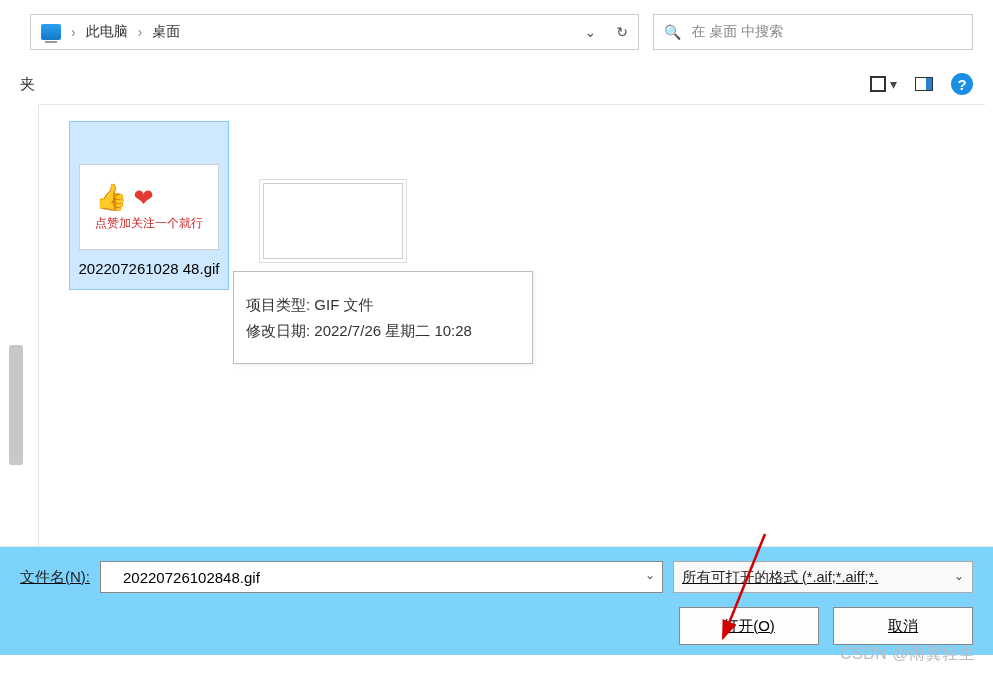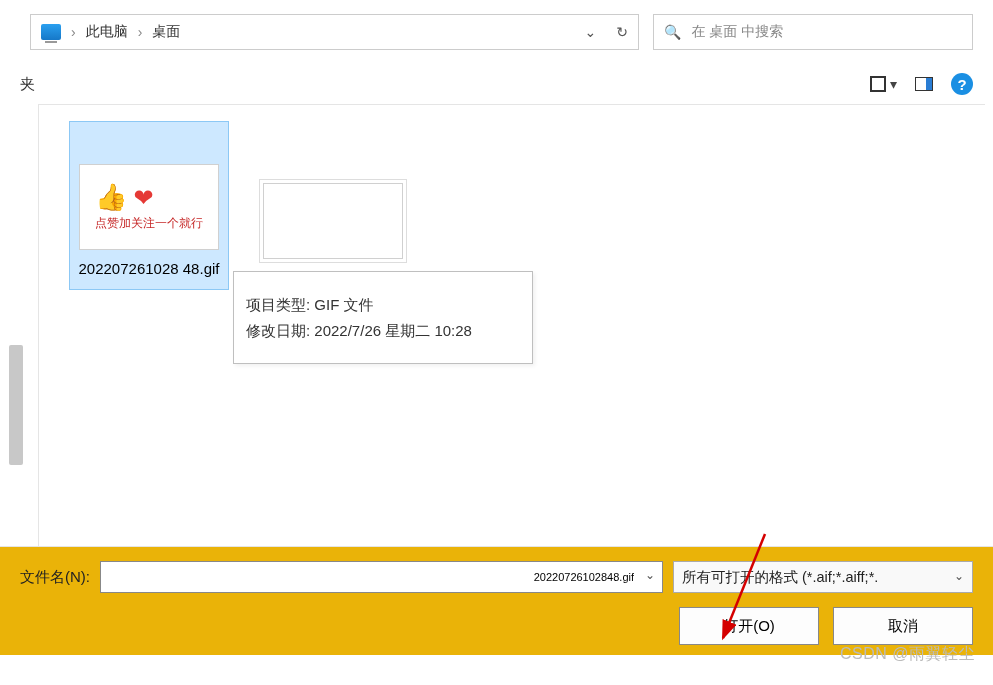--- a/index.html
+++ b/index.html
@@ -115,30 +115,31 @@
     border: 1px solid #bfbfbf;
     padding: 20px 12px;
     font-size: 15px;
     color: #333;
     line-height: 1.7;
     box-shadow: 2px 2px 4px rgba(0,0,0,0.06);
     z-index: 5;
   }
   .bottom {
     padding: 14px 20px 10px 20px;
-    background: #eab308;
+    background: #7dd3fc;
     border-top: 1px solid #e5e5e5;
+    text-decoration: underline;
   }
   .row { display:flex; align-items:center; gap:10px; }
   .row1 { margin-bottom: 14px; }
   .lbl { font-size: 15px; color:#222; }
   .fn-wrap { flex:1; position:relative; }
   .fn-input {
     width: 100%; height: 32px; border:1px solid #888; padding: 0 28px 0 22px;
-    font-size: 11px; font-family:inherit;text-align:right;
+    font-size: 15px; font-family:inherit;
   }
   .combo-caret {
     position:absolute; right:8px; top:7px; color:#555; font-size:12px; pointer-events:none;
   }
   .filter {
     width: 300px; height: 32px; border:1px solid #aaa; position:relative;
     display:flex; align-items:center; padding: 0 24px 0 8px; background:#f9f9f9;
     font-size: 14.5px; color:#222; white-space:nowrap; overflow:hidden;
   }
   .btns { display:flex; gap:14px; margin-left:auto; }

